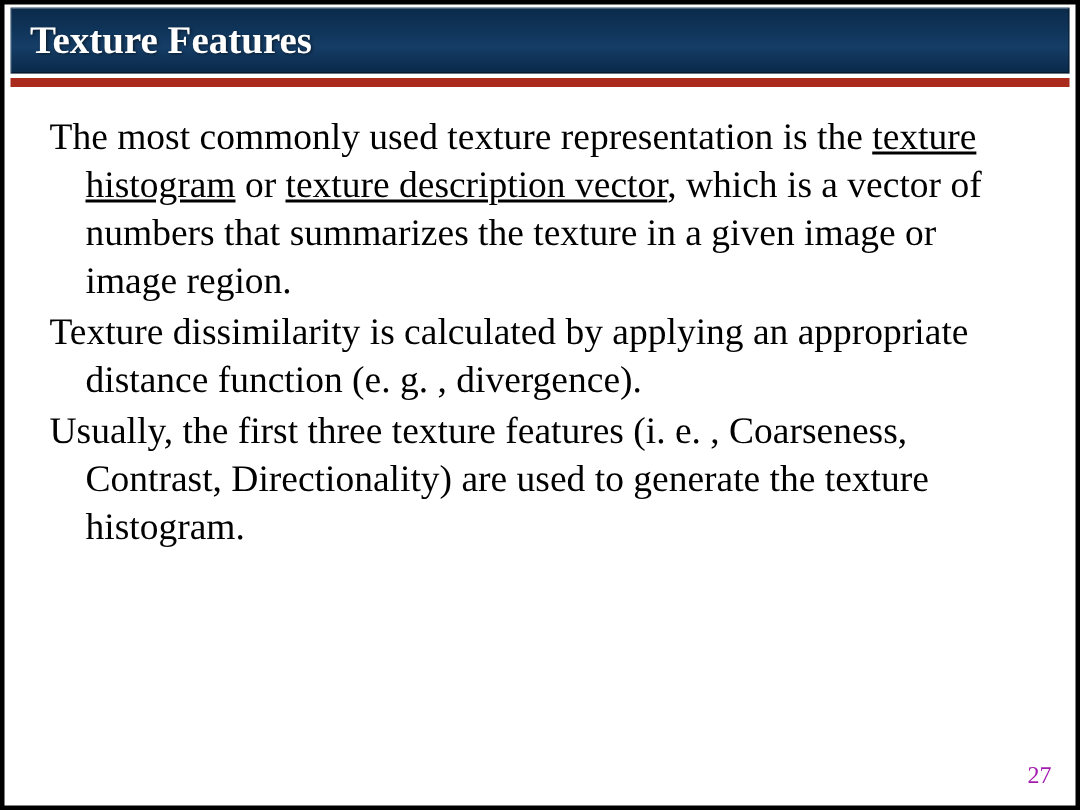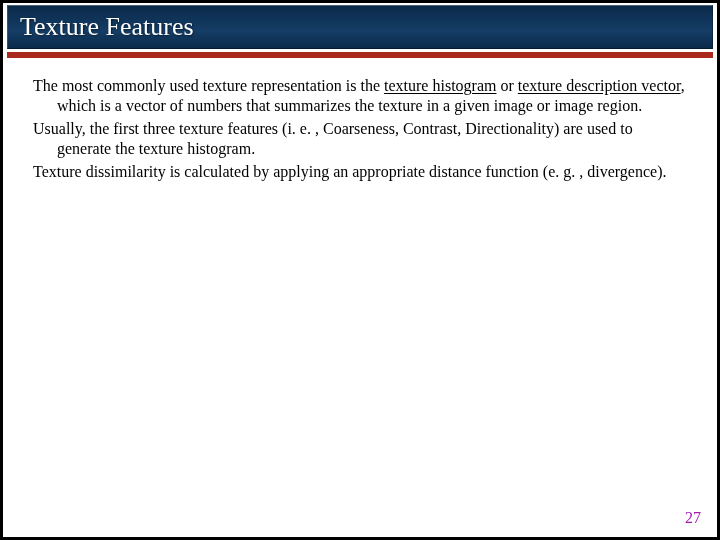--- a/index.html
+++ b/index.html
@@ -20,33 +20,33 @@
   .title-banner {
     background: linear-gradient(to bottom, #0a2a4a 0%, #153d66 60%, #0a2a4a 100%);
     padding: 6px 12px 6px 12px;
     border-top: 1px solid rgba(255,255,255,0.25);
     border-left: 1px solid rgba(255,255,255,0.15);
     border-right: 1px solid rgba(0,0,0,0.3);
     border-bottom: 1px solid rgba(0,0,0,0.4);
   }
   .title-banner .title {
     color: #fff;
-    font-weight: normal;
+    font-weight: bold;
     font-size: 26px;
     text-shadow: 1px 1px 2px rgba(0,0,0,0.5);
   }
   .rule {
     height: 6px;
     background: #aa2b1e;
     margin-top: 3px;
     width: 100%;
   }
   .content {
     padding: 18px 30px 0 30px;
-    font-size: 16px;
+    font-size: 25px;
     line-height: 1.28;
     color: #000;
   }
   .content p {
     margin-bottom: 2px;
     text-indent: -24px;
     padding-left: 24px;
   }
   .uline {
     text-decoration: underline;
@@ -67,17 +67,17 @@
   <div class="title-banner">
     <div class="title">Texture Features</div>
   </div>
   <div class="rule"></div>
 </div>
 
 <div class="content">
   <p>
     <span>The most commonly used texture representation is the </span><span class="uline">texture histogram</span><span> or </span><span class="uline">texture description vector</span><span>, which is a vector of numbers that summarizes the texture in a given image or image region.</span>
   </p>
+  <p>Texture dissimilarity is calculated by applying an appropriate distance function (e. g. , divergence).</p>
   <p>Usually, the first three texture features (i. e. , Coarseness, Contrast, Directionality) are used to generate the texture histogram.</p>
-  <p>Texture dissimilarity is calculated by applying an appropriate distance function (e. g. , divergence).</p>
 </div>
 
 <div class="page-num">27</div>
 
 </body></html>

